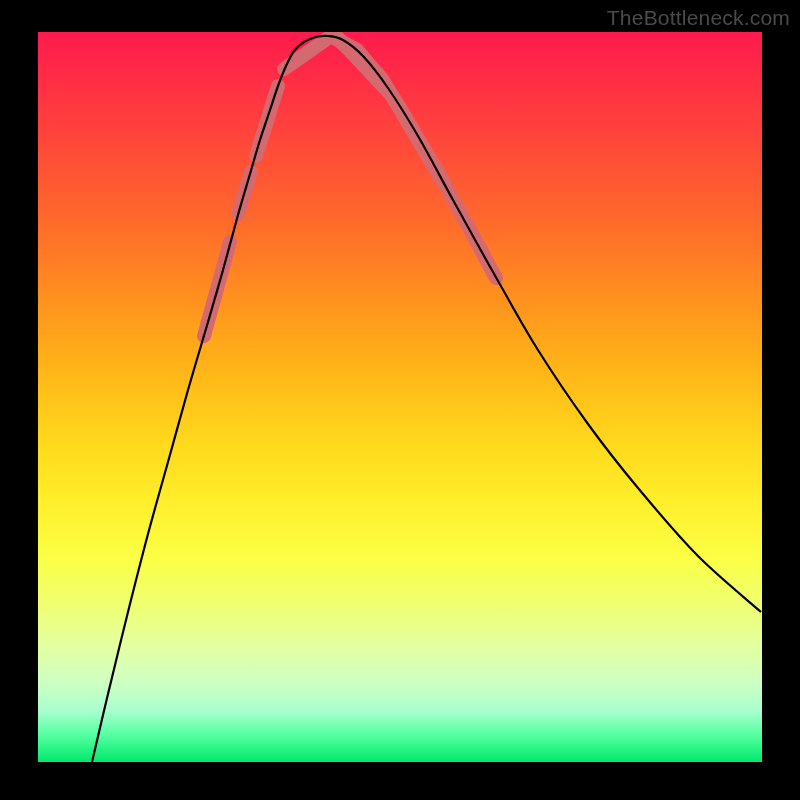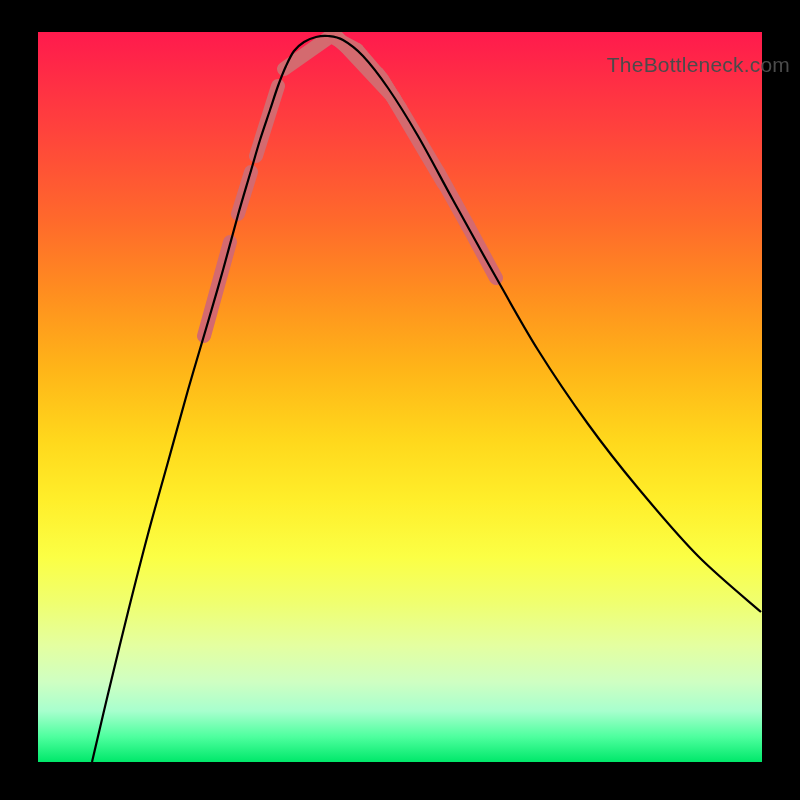--- a/index.html
+++ b/index.html
@@ -44,21 +44,20 @@
   }
   .watermark {
     position: absolute;
     top: 6px;
     right: 10px;
     font-family: Arial, Helvetica, sans-serif;
     font-size: 21px;
     color: #4b4b4b;
     letter-spacing: 0.2px;
     user-select: none;
-    margin-top: 47px;
   }
   svg.curves {
     position: absolute;
     left: 0;
     top: 0;
     width: 724px;
     height: 730px;
   }
 </style>
 </head>

